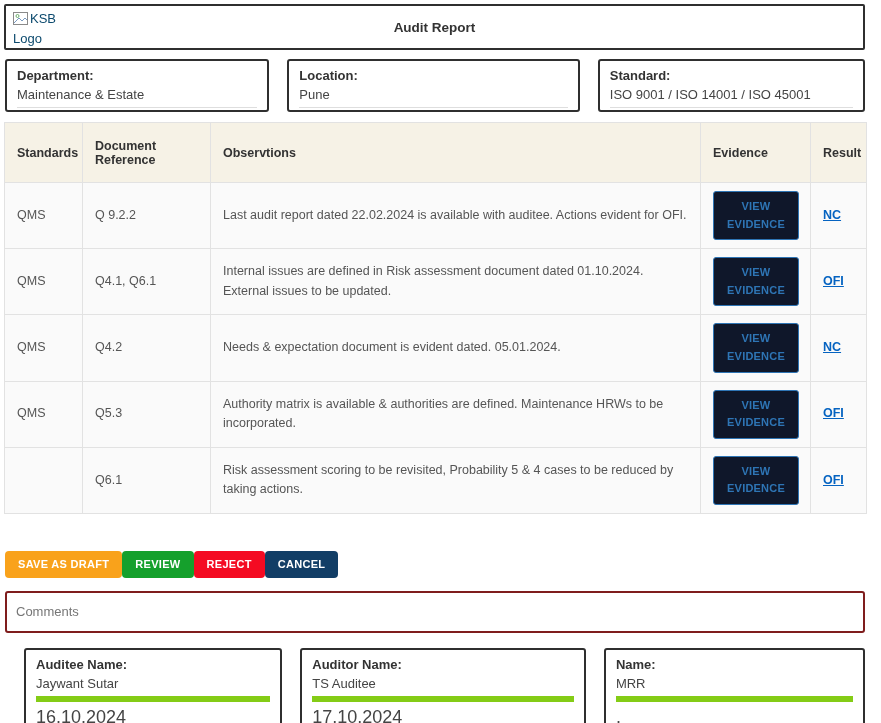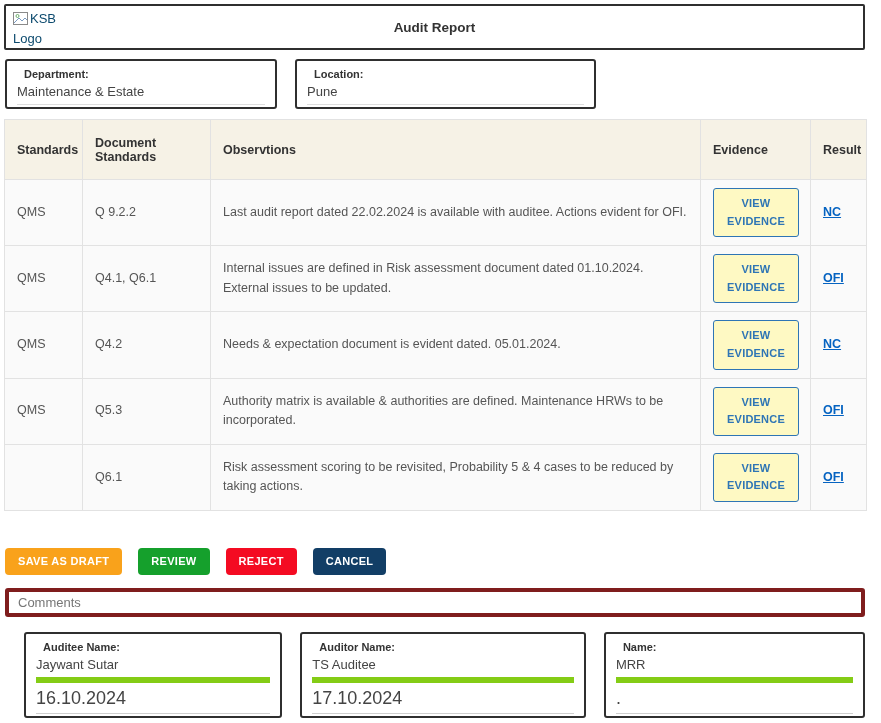--- a/index.html
+++ b/index.html
@@ -11,46 +11,46 @@
     border: 2px solid #2f2f2f; border-radius: 2px; display: flex; align-items: center; justify-content: center; }
   .page-title { font-size: 13.5px; font-weight: 700; color: #333; }
   .broken-img { position: absolute; left: 7px; top: 3px; width: 46px; font-size: 13px;
     color: #0c4a6e; line-height: 20px; }
   .broken-img svg { vertical-align: -2px; margin-right: 2px; }
 
   
   .info-row { display: flex; margin: 9px 16px 0 5px; gap: 18px; }
   .info-box { border: 2px solid #2f2f2f; border-radius: 3px; padding: 7px 10px 2px; background: #fff; }
   .info-box.w1 { width: 272px; } .info-box.w2 { width: 301px; } .info-box.w3 { width: 275px; }
-  .field-label { font-size: 11px; font-weight: 700; color: #333; margin-left: 7px; }
+  .field-label { font-size: 13px; font-weight: 700; color: #333; }
   .field-value { margin-top: 4px; font-size: 13px; color: #444; padding-bottom: 5px;
     border-bottom: 1px solid #dedede; }
   .field-date { font-size: 18px; color: #444; padding: 5px 0 4px; border-bottom: 1px solid #cfcfcf; }
 
   
   table.audit-table { margin: 10px 15px 0 4px; width: 862px; border-collapse: collapse; table-layout: fixed; }
   .audit-table th, .audit-table td { border: 1px solid #e2e2e2; text-align: left; vertical-align: middle; }
   .audit-table th { background: #f6f2e6; font-size: 12.5px; font-weight: 700; color: #333;
     padding: 8px 12px; height: 60px; }
   .audit-table td { background: #fafafa; font-size: 12.5px; color: #555;
     padding: 8px 12px; height: 64px; line-height: 1.55; }
   td.evidence-cell { text-align: center; }
-  .evidence-btn { display: inline-block; width: 86px; padding: 6px 4px; background: #fef9c3;
+  .evidence-btn { display: inline-block; width: 86px; padding: 6px 4px; background: #0f172a;
     border: 1px solid #2e75b5; border-radius: 3px; color: #2e75b5; font-weight: 700;
     font-size: 11px; line-height: 1.6; font-family: inherit; letter-spacing: .2px; cursor: pointer; }
   .result-link { color: #0563c1; font-weight: 600; font-size: 12.5px; text-decoration: underline; }
 
   
-  .actions { display: flex; gap: 16px; margin: 37px 0 0 5px; }
+  .actions { display: flex; margin: 37px 0 0 5px; }
   .action-btn { border: none; border-radius: 4px; color: #fff; font-weight: 700;
     font-size: 11px; letter-spacing: .3px; padding: 0 13px; height: 27px;
     font-family: inherit; cursor: pointer; }
 
   
-  .comments-box { margin: 13px 16px 0 5px; height: 29px; border: 4px solid #7f1d1d;
+  .comments-box { margin: 13px 16px 0 5px; height: 42px; border: 2px solid #7f1d1d;
     border-radius: 3px; display: flex; align-items: center; }
   .comments-box input { flex: 1; border: none; outline: none; background: transparent;
     font-family: inherit; font-size: 13px; color: #333; padding: 0 9px; }
   .comments-box input::placeholder { color: #767676; }
 
   .signoff-row { margin-top: 15px; padding-left: 19px; }
   .signoff-row .field-value { border-bottom: 6px solid #84cc16; }
 </style>
 </head>
 <body>
@@ -66,34 +66,38 @@
 
 <div class="info-row">
   <div class="info-box w1">
     <div class="field-label">Department:</div>
     <div class="field-value">Maintenance &amp; Estate</div>
   </div>
   <div class="info-box w2">
     <div class="field-label">Location:</div>
     <div class="field-value">Pune</div>
   </div>
+  <div class="info-box w3">
+    <div class="field-label">Standard:</div>
+    <div class="field-value">ISO 9001 / ISO 14001 / ISO 45001</div>
+  </div>
 </div>
 
 <table class="audit-table">
   <colgroup>
       <col style="width:78px">
       <col style="width:128px">
       <col style="width:490px">
       <col style="width:110px">
       <col style="width:56px">
     </colgroup>
   <thead>
     <tr>
       <th>Standards</th>
-      <th>Document Standards</th>
+      <th>Document Reference</th>
       <th>Observtions</th>
       <th>Evidence</th>
       <th>Result</th>
     </tr>
   </thead>
   <tbody>
   <tr>
     <td>QMS</td>
     <td>Q 9.2.2</td>
     <td>Last audit report dated 22.02.2024 is available with auditee. Actions evident for OFI.</td>

